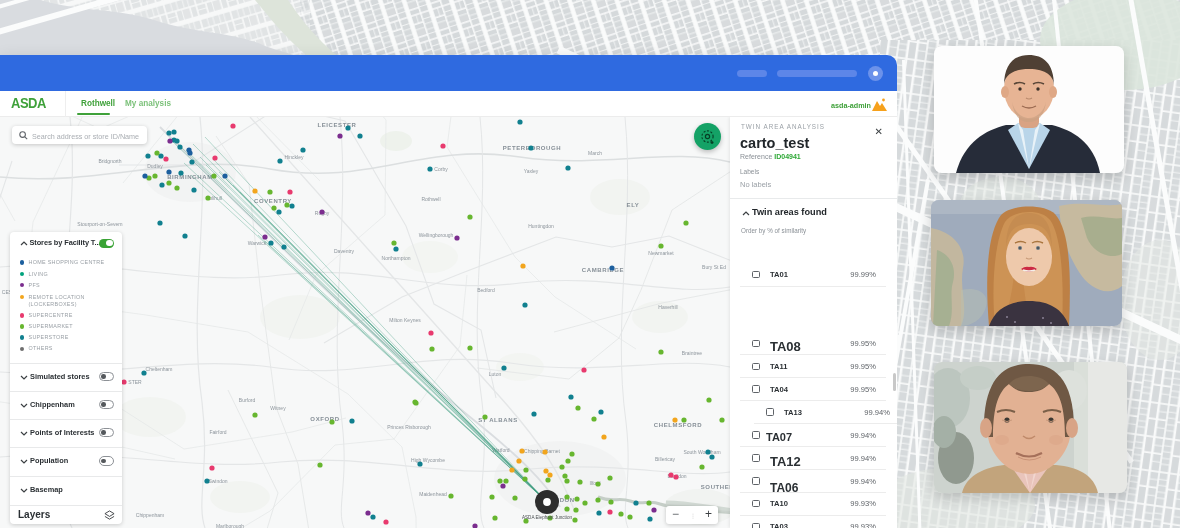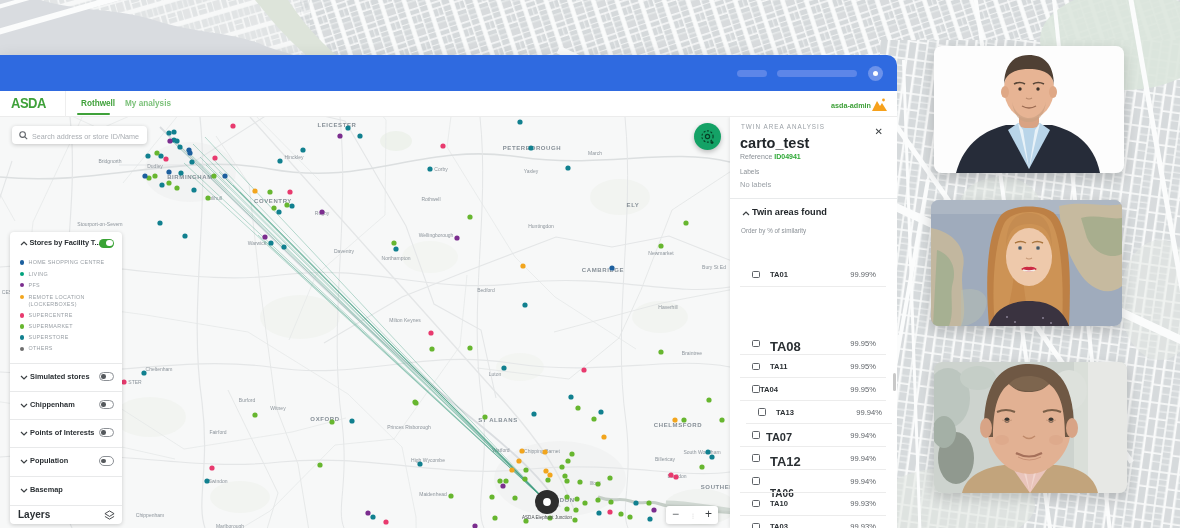--- a/index.html
+++ b/index.html
@@ -470,45 +470,45 @@
  <span style="position:absolute;left:10px;bottom:0;width:146px;border-top:1px solid #ececec"></span>
 </div>
         <div style="position:absolute;left:0;top:238.5px;width:167px;height:22.9px">
  <span style="position:absolute;left:22px;top:7px;width:7.5px;height:7.5px;border:1.1px solid #5f6368;border-radius:1.5px"></span>
  <span style="position:absolute;left:40px;top:6.5px;font-size:7.6px;font-weight:bold;color:#2b3034">TA11</span>
  <span style="position:absolute;right:21px;top:6.5px;font-size:7.6px;color:#5f6368">99.95%</span>
  <span style="position:absolute;left:10px;bottom:0;width:146px;border-top:1px solid #ececec"></span>
 </div>
         <div style="position:absolute;left:0;top:261.4px;width:167px;height:22.9px">
  <span style="position:absolute;left:22px;top:7px;width:7.5px;height:7.5px;border:1.1px solid #5f6368;border-radius:1.5px"></span>
- <span style="position:absolute;left:30px;top:6.5px;font-size:7.6px;font-weight:bold;color:#2b3034">TA04</span>
+ <span style="position:absolute;left:40px;top:6.5px;font-size:7.6px;font-weight:bold;color:#2b3034">TA04</span>
  <span style="position:absolute;right:21px;top:6.5px;font-size:7.6px;color:#5f6368">99.95%</span>
  <span style="position:absolute;left:10px;bottom:0;width:146px;border-top:1px solid #ececec"></span>
 </div>
-        <div style="position:absolute;left:6px;top:284.3px;width:167px;height:22.9px">
+        <div style="position:absolute;left:14px;top:284.3px;width:167px;height:22.9px">
  <span style="position:absolute;left:22px;top:7px;width:7.5px;height:7.5px;border:1.1px solid #5f6368;border-radius:1.5px"></span>
  <span style="position:absolute;left:40px;top:6.5px;font-size:7.6px;font-weight:bold;color:#2b3034">TA13</span>
  <span style="position:absolute;right:21px;top:6.5px;font-size:7.6px;color:#5f6368">99.94%</span>
  <span style="position:absolute;left:10px;bottom:0;width:146px;border-top:1px solid #ececec"></span>
 </div>
         <div style="position:absolute;left:0;top:307.2px;width:167px;height:22.9px">
  <span style="position:absolute;left:22px;top:7px;width:7.5px;height:7.5px;border:1.1px solid #5f6368;border-radius:1.5px"></span>
  <span style="position:absolute;left:36px;top:6.5px;font-size:11px;font-weight:bold;color:#2b3034">TA07</span>
  <span style="position:absolute;right:21px;top:6.5px;font-size:7.6px;color:#5f6368">99.94%</span>
  <span style="position:absolute;left:10px;bottom:0;width:146px;border-top:1px solid #ececec"></span>
 </div>
         <div style="position:absolute;left:0;top:330.1px;width:167px;height:22.9px">
  <span style="position:absolute;left:22px;top:7px;width:7.5px;height:7.5px;border:1.1px solid #5f6368;border-radius:1.5px"></span>
  <span style="position:absolute;left:40px;top:6.5px;font-size:13px;font-weight:bold;color:#2b3034">TA12</span>
  <span style="position:absolute;right:21px;top:6.5px;font-size:7.6px;color:#5f6368">99.94%</span>
  <span style="position:absolute;left:10px;bottom:0;width:146px;border-top:1px solid #ececec"></span>
 </div>
         <div style="position:absolute;left:0;top:353.0px;width:167px;height:22.9px">
  <span style="position:absolute;left:22px;top:7px;width:7.5px;height:7.5px;border:1.1px solid #5f6368;border-radius:1.5px"></span>
- <span style="position:absolute;left:40px;top:18px;font-size:10px;font-weight:bold;color:#2b3034">TA06</span>
+ <span style="position:absolute;left:40px;top:11px;font-size:12px;font-weight:bold;color:#2b3034">TA06</span>
  <span style="position:absolute;right:21px;top:6.5px;font-size:7.6px;color:#5f6368">99.94%</span>
  <span style="position:absolute;left:10px;bottom:0;width:146px;border-top:1px solid #ececec"></span>
 </div>
         <div style="position:absolute;left:0;top:375.9px;width:167px;height:22.9px">
  <span style="position:absolute;left:22px;top:7px;width:7.5px;height:7.5px;border:1.1px solid #5f6368;border-radius:1.5px"></span>
  <span style="position:absolute;left:40px;top:6.5px;font-size:7.6px;font-weight:bold;color:#2b3034">TA10</span>
  <span style="position:absolute;right:21px;top:6.5px;font-size:7.6px;color:#5f6368">99.93%</span>
  <span style="position:absolute;left:10px;bottom:0;width:146px;border-top:1px solid #ececec"></span>
 </div>
         <div style="position:absolute;left:0;top:398.8px;width:167px;height:22.9px">

